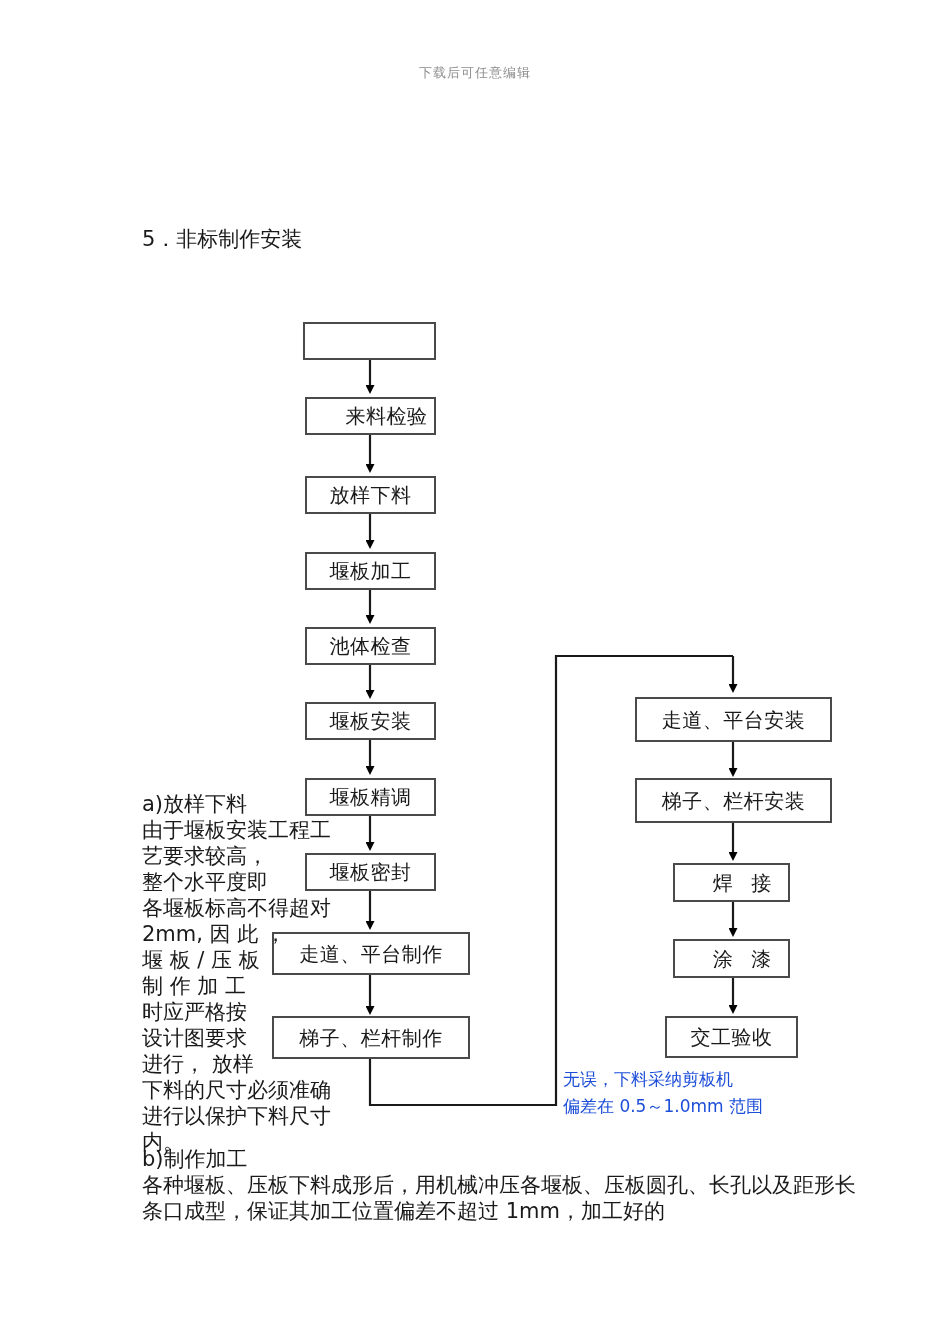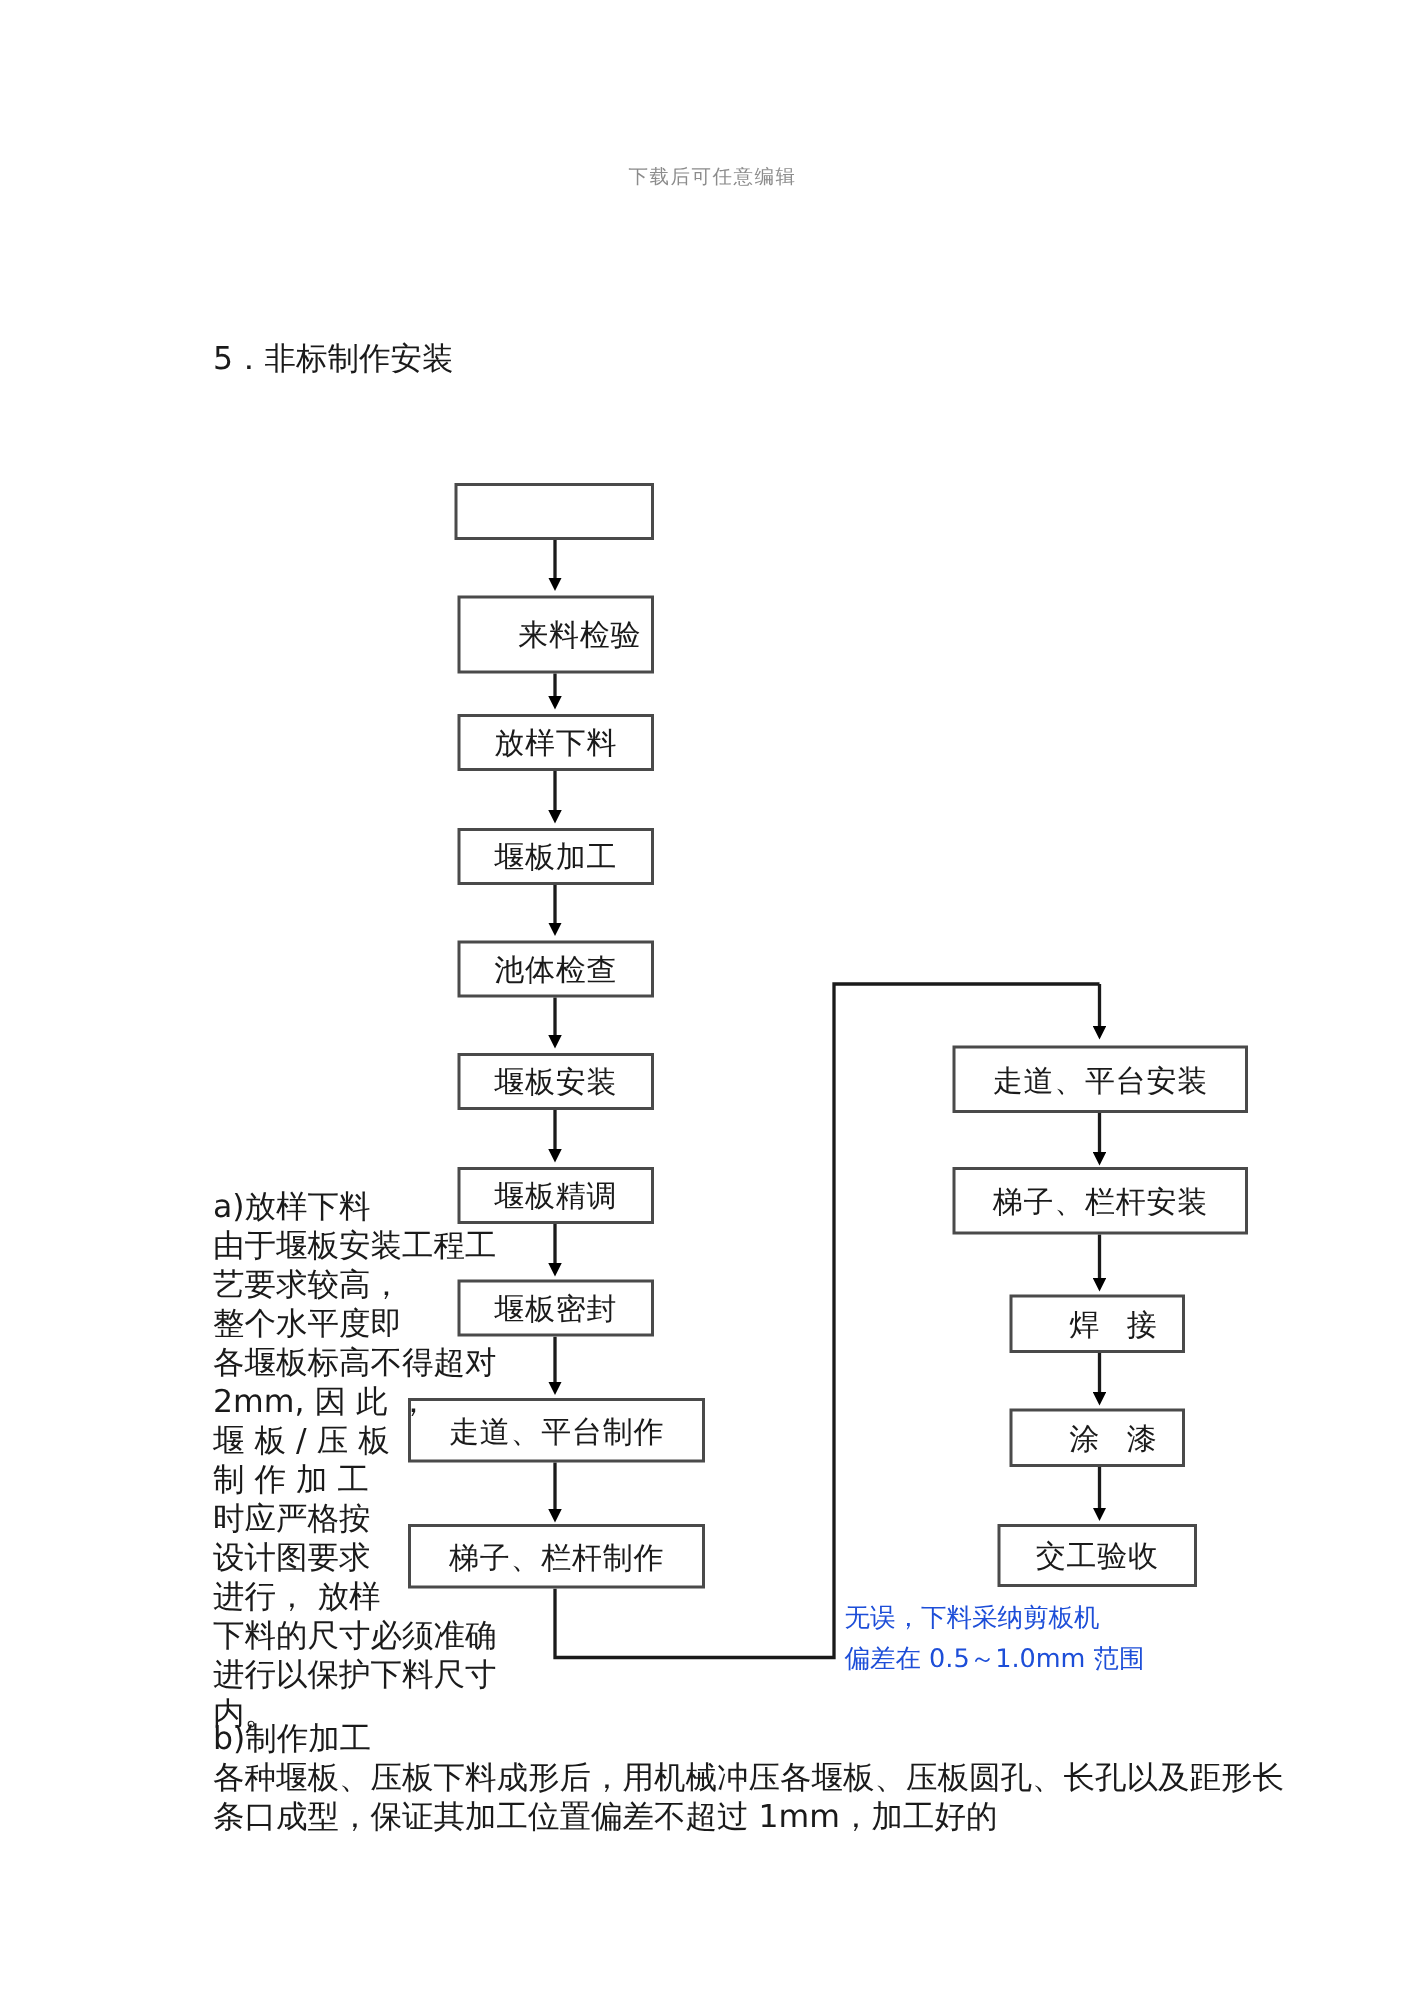--- a/index.html
+++ b/index.html
@@ -24,21 +24,20 @@
   .page-header {
     position: absolute;
     left: 0;
     top: 64px;
     width: 950px;
     text-align: center;
     font-size: 13px;
     color: #8c8c8c;
     letter-spacing: 1px;
     font-family: "DejaVu Serif", "Liberation Serif", serif;
-    margin-top: 45px;
   }
 
   
   .para {
     position: absolute;
     font-family: "DejaVu Sans", "Liberation Sans", sans-serif;
     font-size: 21px;
     line-height: 26px;
     color: #1a1a1a;
     white-space: pre-wrap;
@@ -158,21 +157,21 @@
 
       <line x1="733" y1="742" x2="733" y2="772" marker-end="url(#arrowhead)"></line>
       <line x1="733" y1="822" x2="733" y2="856" marker-end="url(#arrowhead)"></line>
       <line x1="733" y1="901" x2="733" y2="932" marker-end="url(#arrowhead)"></line>
       <line x1="733" y1="977" x2="733" y2="1009" marker-end="url(#arrowhead)"></line>
     </g>
   </svg>
 
   <div class="node" style="left:303px; top:322px; width:133px; height:38px;"></div>
 
-  <div class="node" style="left:305px; top:397px; width:131px; height:52px;padding-left:32px;">来料检验</div>
+  <div class="node" style="left:305px; top:397px; width:131px; height:38px;padding-left:32px;">来料检验</div>
 
   <div class="node" style="left:305px; top:476px; width:131px; height:38px;">放样下料</div>
 
   <div class="node" style="left:305px; top:552px; width:131px; height:38px;">堰板加工</div>
 
   <div class="node" style="left:305px; top:627px; width:131px; height:38px;">池体检查</div>
 
   <div class="node" style="left:305px; top:702px; width:131px; height:38px;">堰板安装</div>
 
   <div class="node" style="left:305px; top:778px; width:131px; height:38px;">堰板精调</div>

